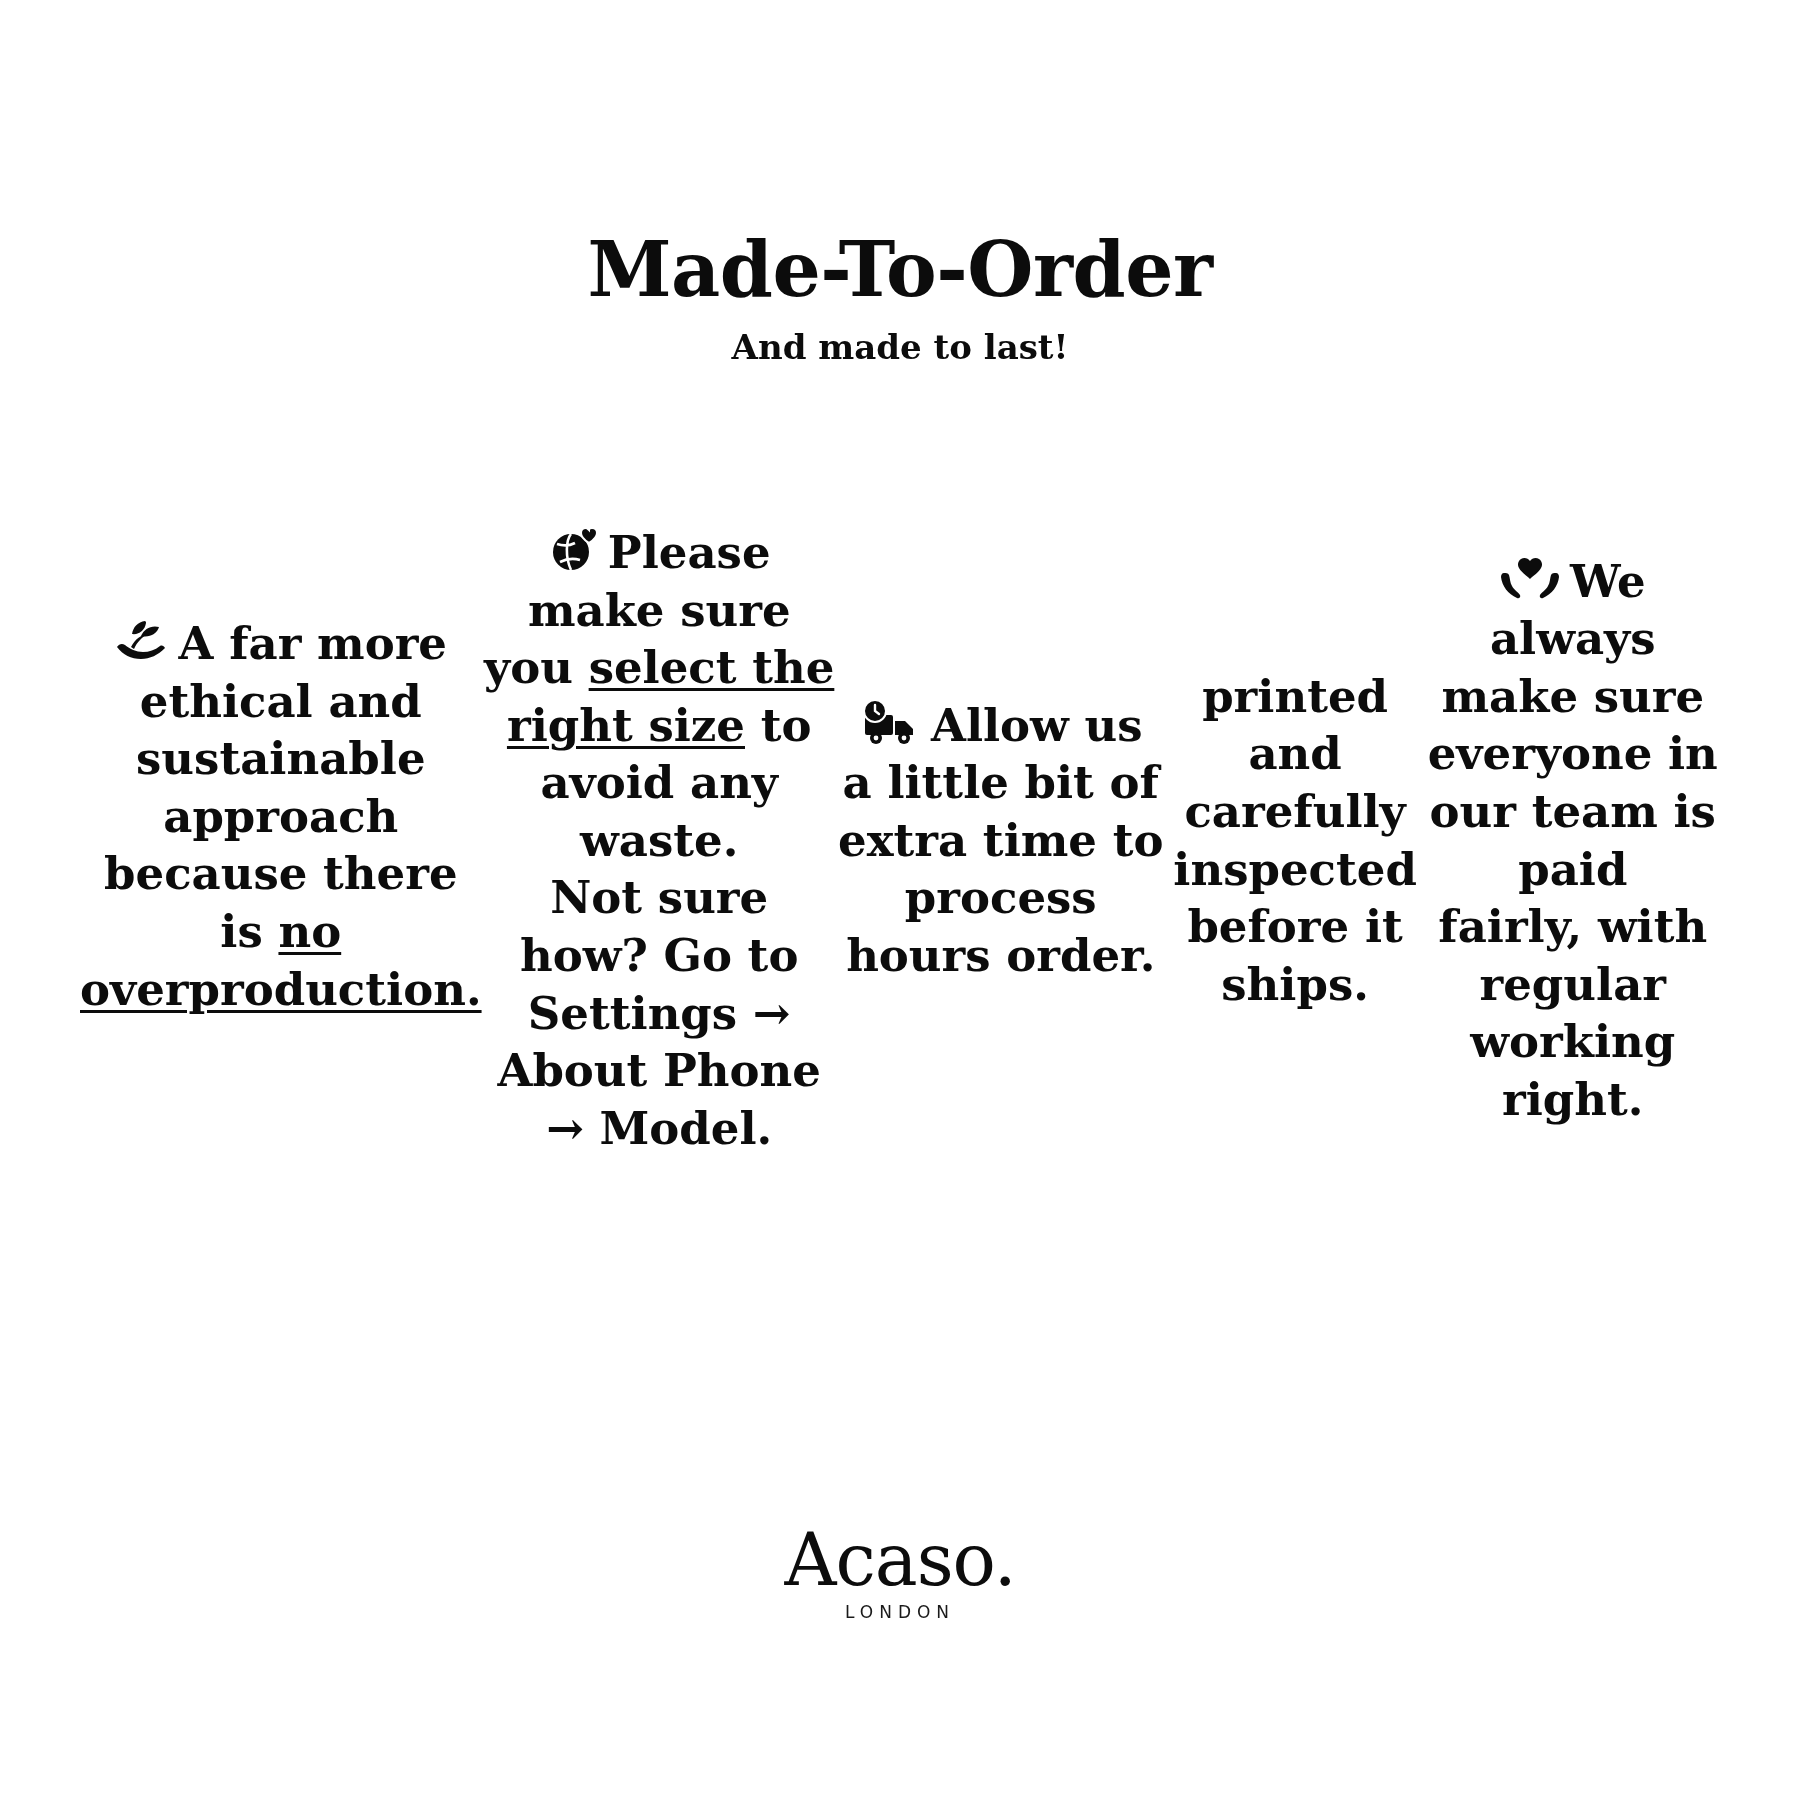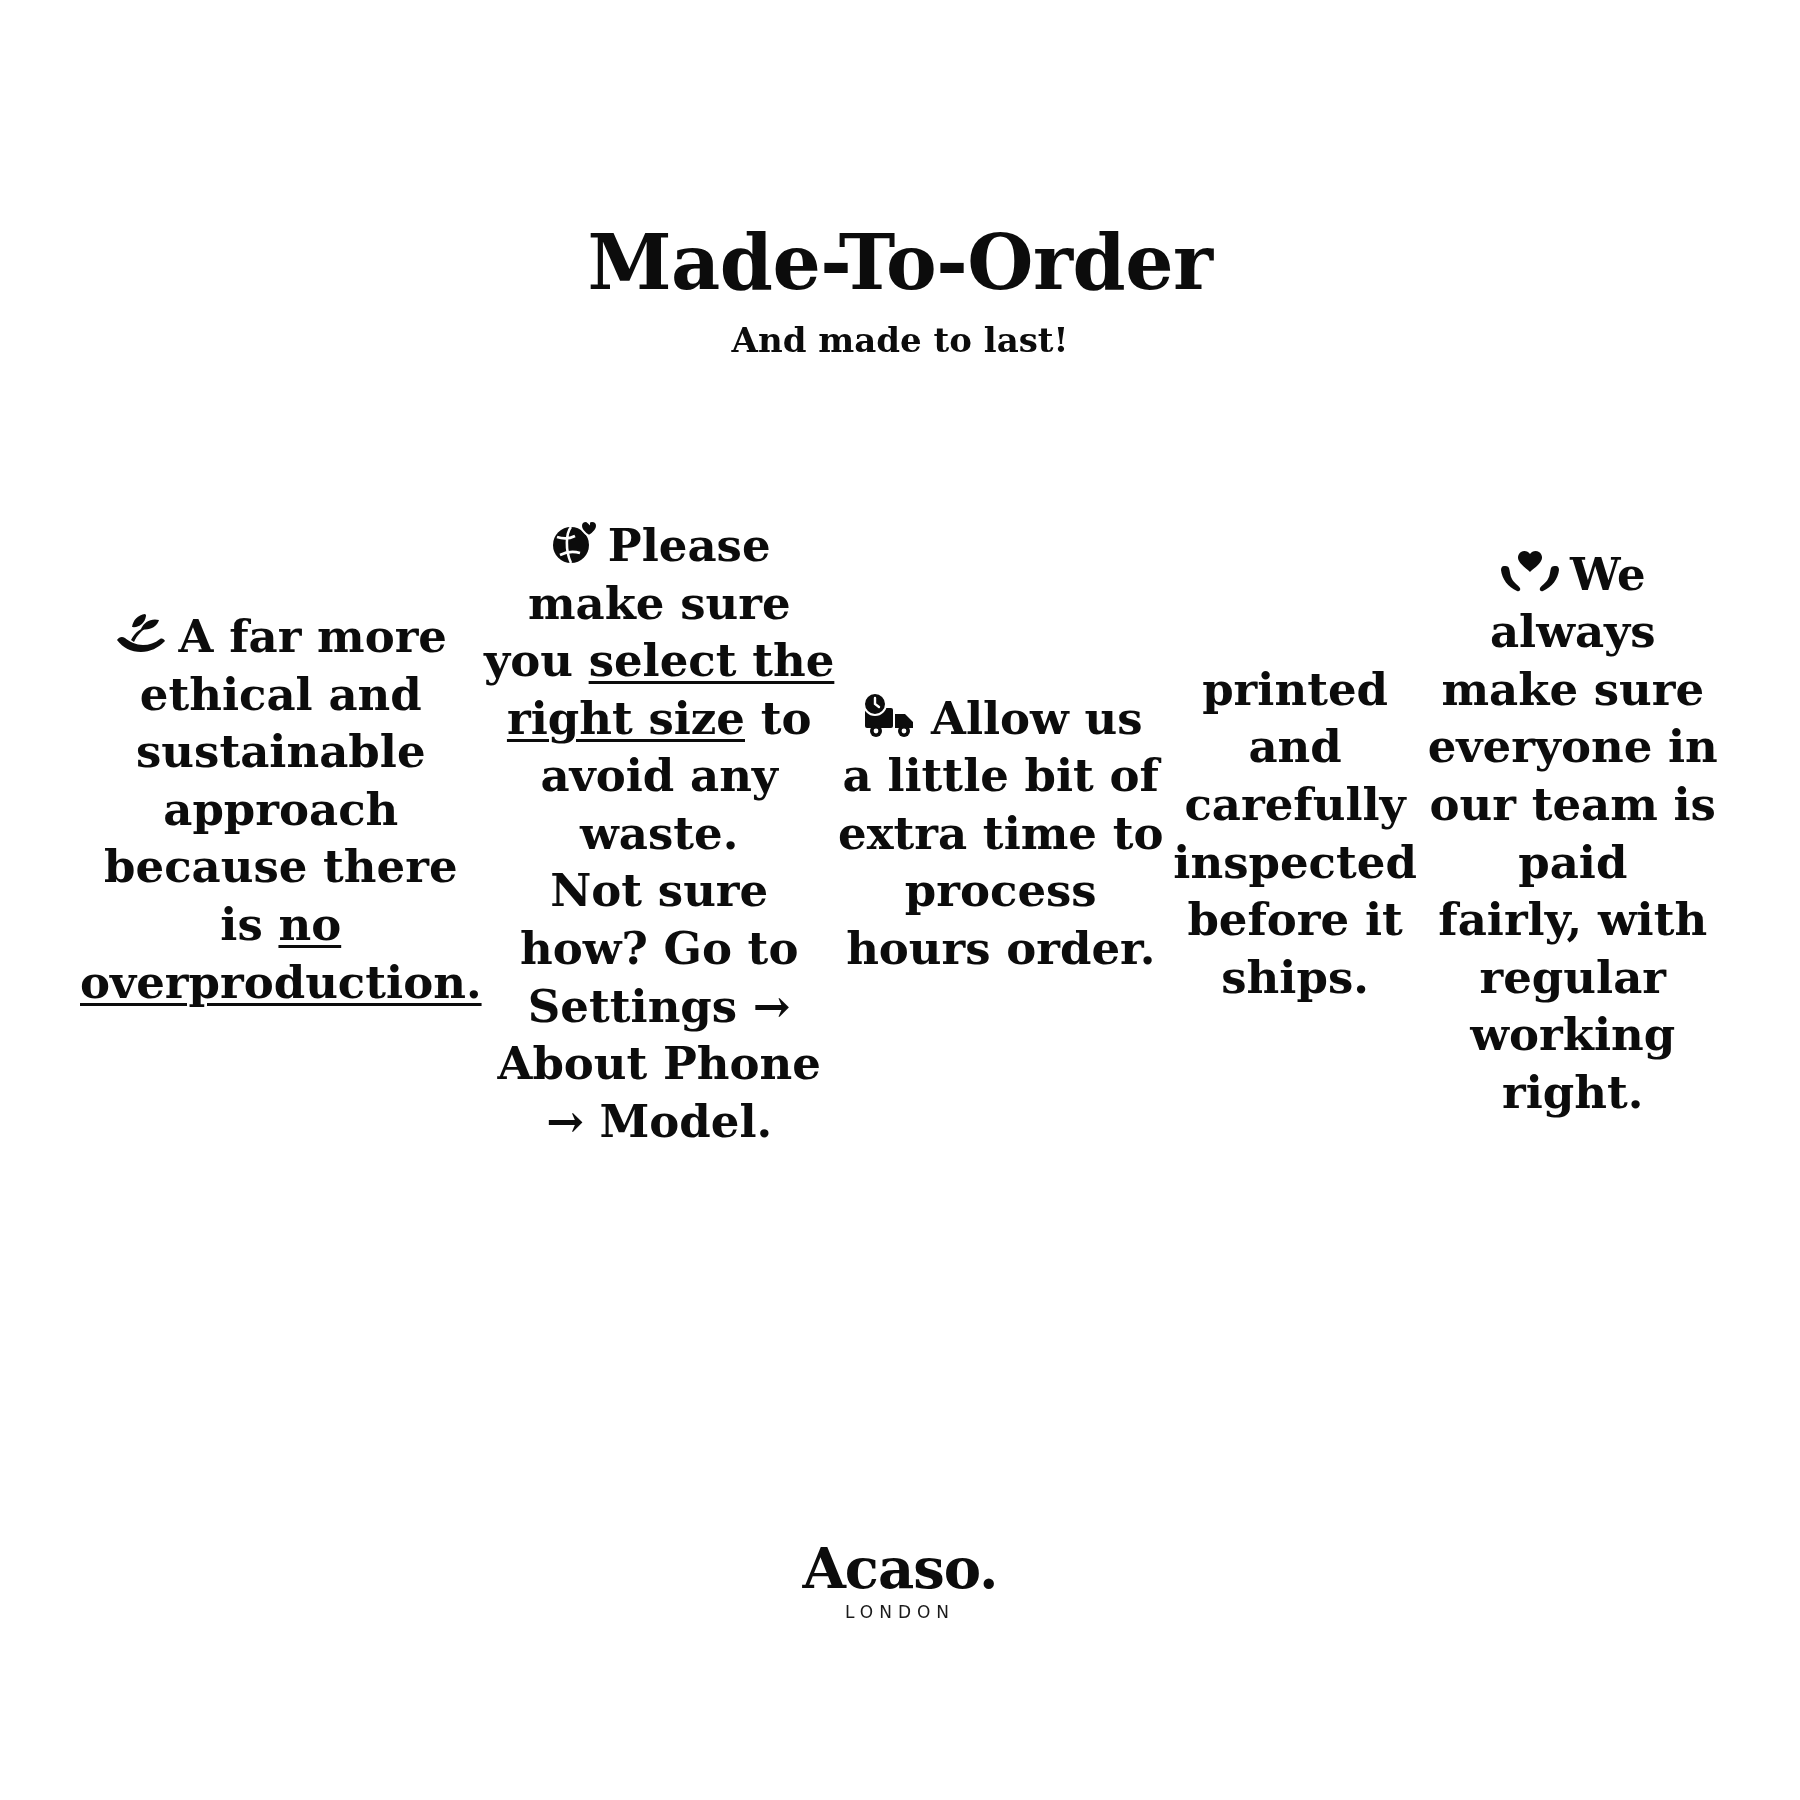--- a/index.html
+++ b/index.html
@@ -11,21 +11,21 @@
     height: 1800px;
     background: #ffffff;
     font-family: "DejaVu Serif", "Liberation Serif", serif;
     color: #111111;
     overflow: hidden;
   }
   .page {
     width: 1800px;
     height: 1800px;
     box-sizing: border-box;
-    padding: 2px;
+    padding: 9px;
     position: relative;
     display: flex;
     flex-direction: column;
     align-items: center;
   }
 
   
   .header {
     margin-top: 222px;
     text-align: center;
@@ -90,22 +90,22 @@
   
   .footer {
     position: absolute;
     left: 0;
     right: 0;
     bottom: 178px;
     text-align: center;
   }
   .logo {
     font-family: "DejaVu Serif", "Liberation Serif", serif;
-    font-weight: 700;
-    font-size: 56px;
+    font-weight: 400;
+    font-size: 72px;
     letter-spacing: -1px;
     color: #0c0c0c;
     line-height: 1;
   }
   .logo-sub {
     font-family: "DejaVu Sans", "Liberation Sans", sans-serif;
     font-weight: 400;
     font-size: 17px;
     letter-spacing: 6px;
     margin-top: 6px;

